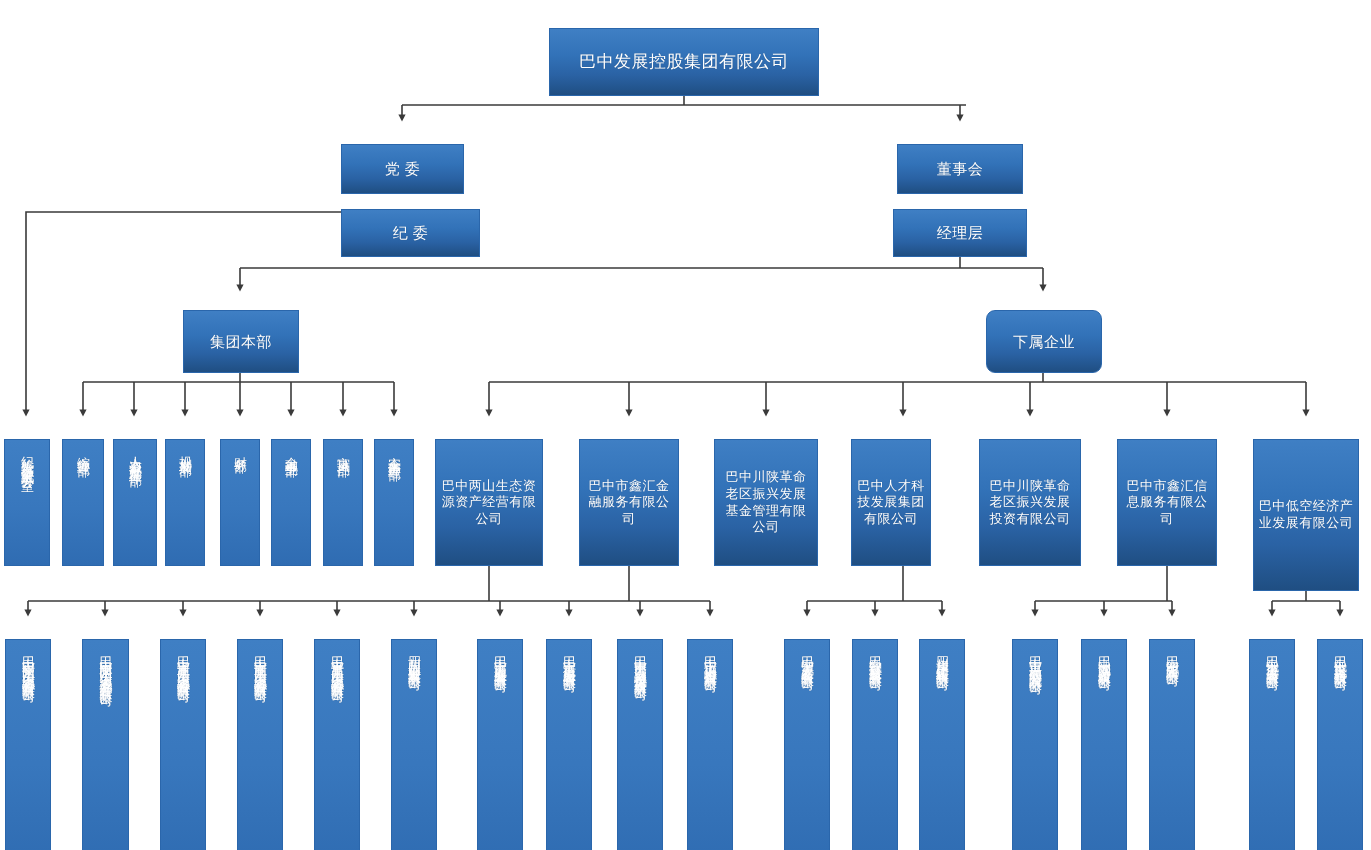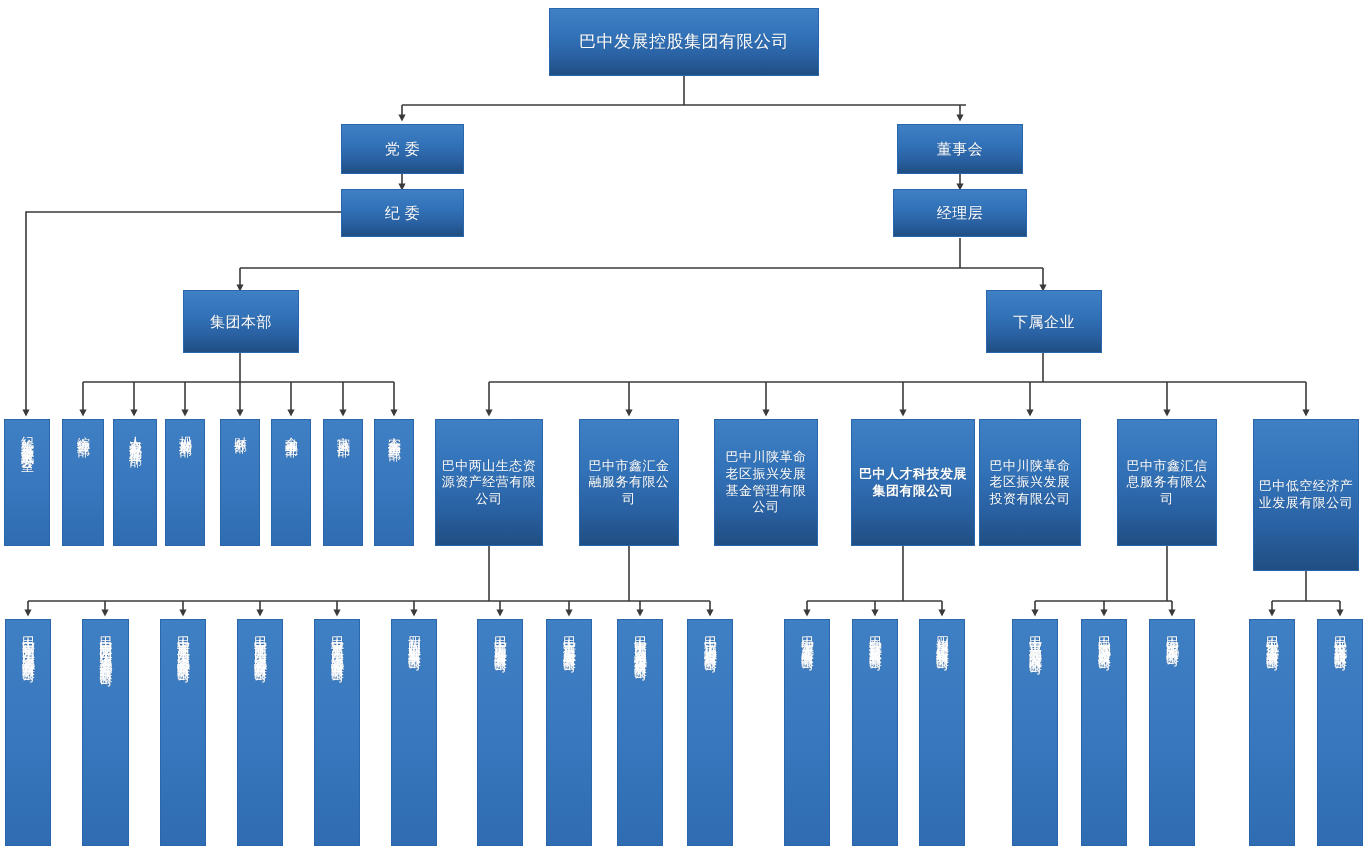--- a/index.html
+++ b/index.html
@@ -13,20 +13,21 @@
     align-items:center;
     justify-content:center;
     color:#ffffff;
     text-align:center;
     background:linear-gradient(to bottom,#3f7fc4 0%,#3272b8 40%,#2a62a4 70%,#1f4e82 100%);
     border:1px solid #2a66ab;
     line-height:1.28;
     letter-spacing:0.5px;
     z-index:2;
     text-shadow:0 0 1px rgba(0,0,0,0.25);
+    margin-top:20px;
   }
   .node.flat{
     background:linear-gradient(to bottom,#3f7fc4 0%,#3877bd 55%,#2f6cb2 100%);
   }
   .node .txt{display:block;padding:0 4px;}
   
   .node.vert{align-items:flex-start;justify-content:center;padding-top:6px;}
   .node.vert .txt{
     writing-mode:vertical-rl;
     text-orientation:upright;
@@ -126,34 +127,34 @@
     </g>
   </svg>
 
   <div class="node lvl1" style="left:549px;top:8px;width:270px;height:68px;">
     <span class="txt">巴中发展控股集团有限公司</span>
   </div>
 
   <div class="node lvl2" style="left:341px;top:124px;width:123px;height:50px;justify-content:center;">
     <span class="txt">党 委</span>
   </div>
-  <div class="node lvl2" style="left:341px;top:189px;width:123px;height:48px;">
+  <div class="node lvl2" style="left:341px;top:189px;width:139px;height:48px;">
     <span class="txt">纪 委</span>
   </div>
   <div class="node lvl2" style="left:897px;top:124px;width:126px;height:50px;">
     <span class="txt">董事会</span>
   </div>
   <div class="node lvl2" style="left:893px;top:189px;width:134px;height:48px;">
     <span class="txt">经理层</span>
   </div>
 
   <div class="node lvl3" style="left:183px;top:290px;width:116px;height:63px;">
     <span class="txt">集团本部</span>
   </div>
-  <div class="node lvl3" style="left:986px;top:290px;width:116px;height:63px;">
+  <div class="node lvl3" style="left:986px;top:290px;width:116px;height:63px;border-radius:9px;">
     <span class="txt">下属企业</span>
   </div>
 
   <div class="node flat vert dept" style="left:4px;top:419px;width:46px;height:127px;">
     <span class="txt">纪检监察综合室纪委办公室</span>
   </div>
   <div class="node flat vert dept" style="left:62px;top:419px;width:42px;height:127px;">
     <span class="txt">综合管理部</span>
   </div>
   <div class="node flat vert dept" style="left:113px;top:419px;width:44px;height:127px;">
@@ -177,21 +178,21 @@
 
   <div class="node sub" style="left:435px;top:419px;width:108px;height:127px;font-family:Liberation Serif, serif;">
     <span class="txt">巴中两山生态资源资产经营有限公司</span>
   </div>
   <div class="node sub" style="left:579px;top:419px;width:100px;height:127px;">
     <span class="txt">巴中市鑫汇金融服务有限公司</span>
   </div>
   <div class="node sub" style="left:714px;top:419px;width:104px;height:127px;">
     <span class="txt">巴中川陕革命老区振兴发展基金管理有限公司</span>
   </div>
-  <div class="node sub" style="left:851px;top:419px;width:124px;height:127px;font-weight:bold;">
+  <div class="node sub" style="left:851px;top:419px;width:80px;height:127px;">
     <span class="txt">巴中人才科技发展集团有限公司</span>
   </div>
   <div class="node sub" style="left:979px;top:419px;width:102px;height:127px;">
     <span class="txt">巴中川陕革命老区振兴发展投资有限公司</span>
   </div>
   <div class="node sub" style="left:1117px;top:419px;width:100px;height:127px;">
     <span class="txt">巴中市鑫汇信息服务有限公司</span>
   </div>
   <div class="node sub" style="left:1253px;top:419px;width:106px;height:152px;">
     <span class="txt">巴中低空经济产业发展有限公司</span>

